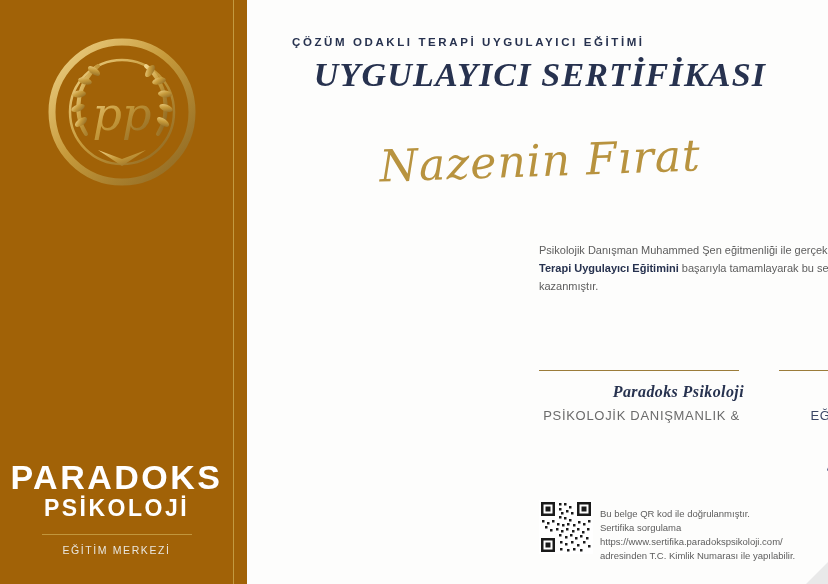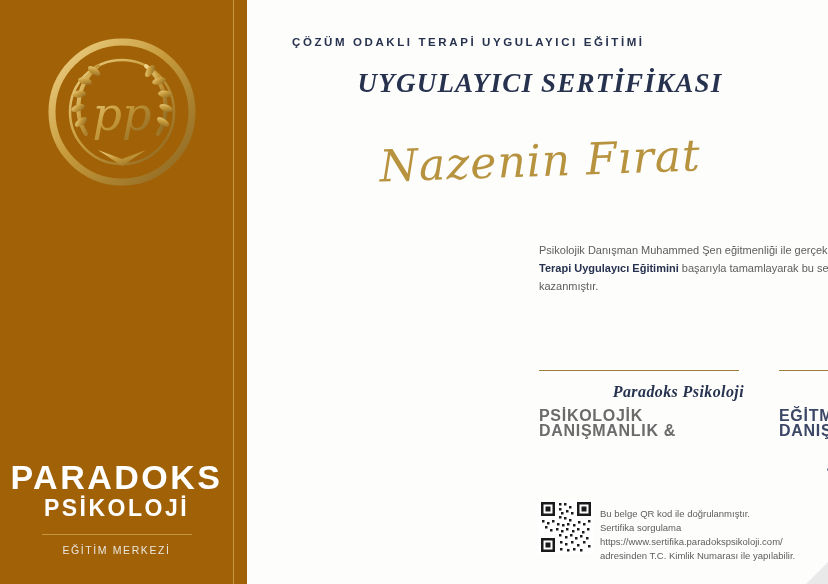--- a/index.html
+++ b/index.html
@@ -95,27 +95,27 @@
     left: 45px;
     top: 36px;
     font-size: 11.5px;
     letter-spacing: 2.6px;
     font-weight: bold;
     color: #27324f;
   }
   .main-title {
     position: absolute;
     left: 48px;
-    top: 68px;
+    top: 56px;
     width: 490px;
     text-align: center;
     font-family: "Liberation Serif", serif;
     font-style: italic;
     font-weight: bold;
-    font-size: 27px;
+    font-size: 34px;
     letter-spacing: 1.2px;
     color: #27324f;
   }
   .recipient {
     position: absolute;
     left: 48px;
     top: 135px;
     width: 490px;
     text-align: center;
     font-family: "DejaVu Serif", serif;
@@ -153,25 +153,26 @@
     font-family: "Liberation Serif", serif;
     font-style: italic;
     font-weight: bold;
     font-size: 16px;
     color: #27324f;
     letter-spacing: .4px;
     text-align: right;
   }
   .sig-role {
     margin-top: 7px;
-    font-size: 16px;
-    font-weight: bold;
+    font-size: 13px;
+    font-weight: normal;
     letter-spacing: .7px;
     line-height: 15px;
     color: #6b6b6b;
+    text-align: center;
   }
   .sig-role.navy { color: #3c4766; }
   .handwriting {
     position: absolute;
     left: 575px;
     top: 440px;
     width: 110px;
     height: 45px;
   }
 

